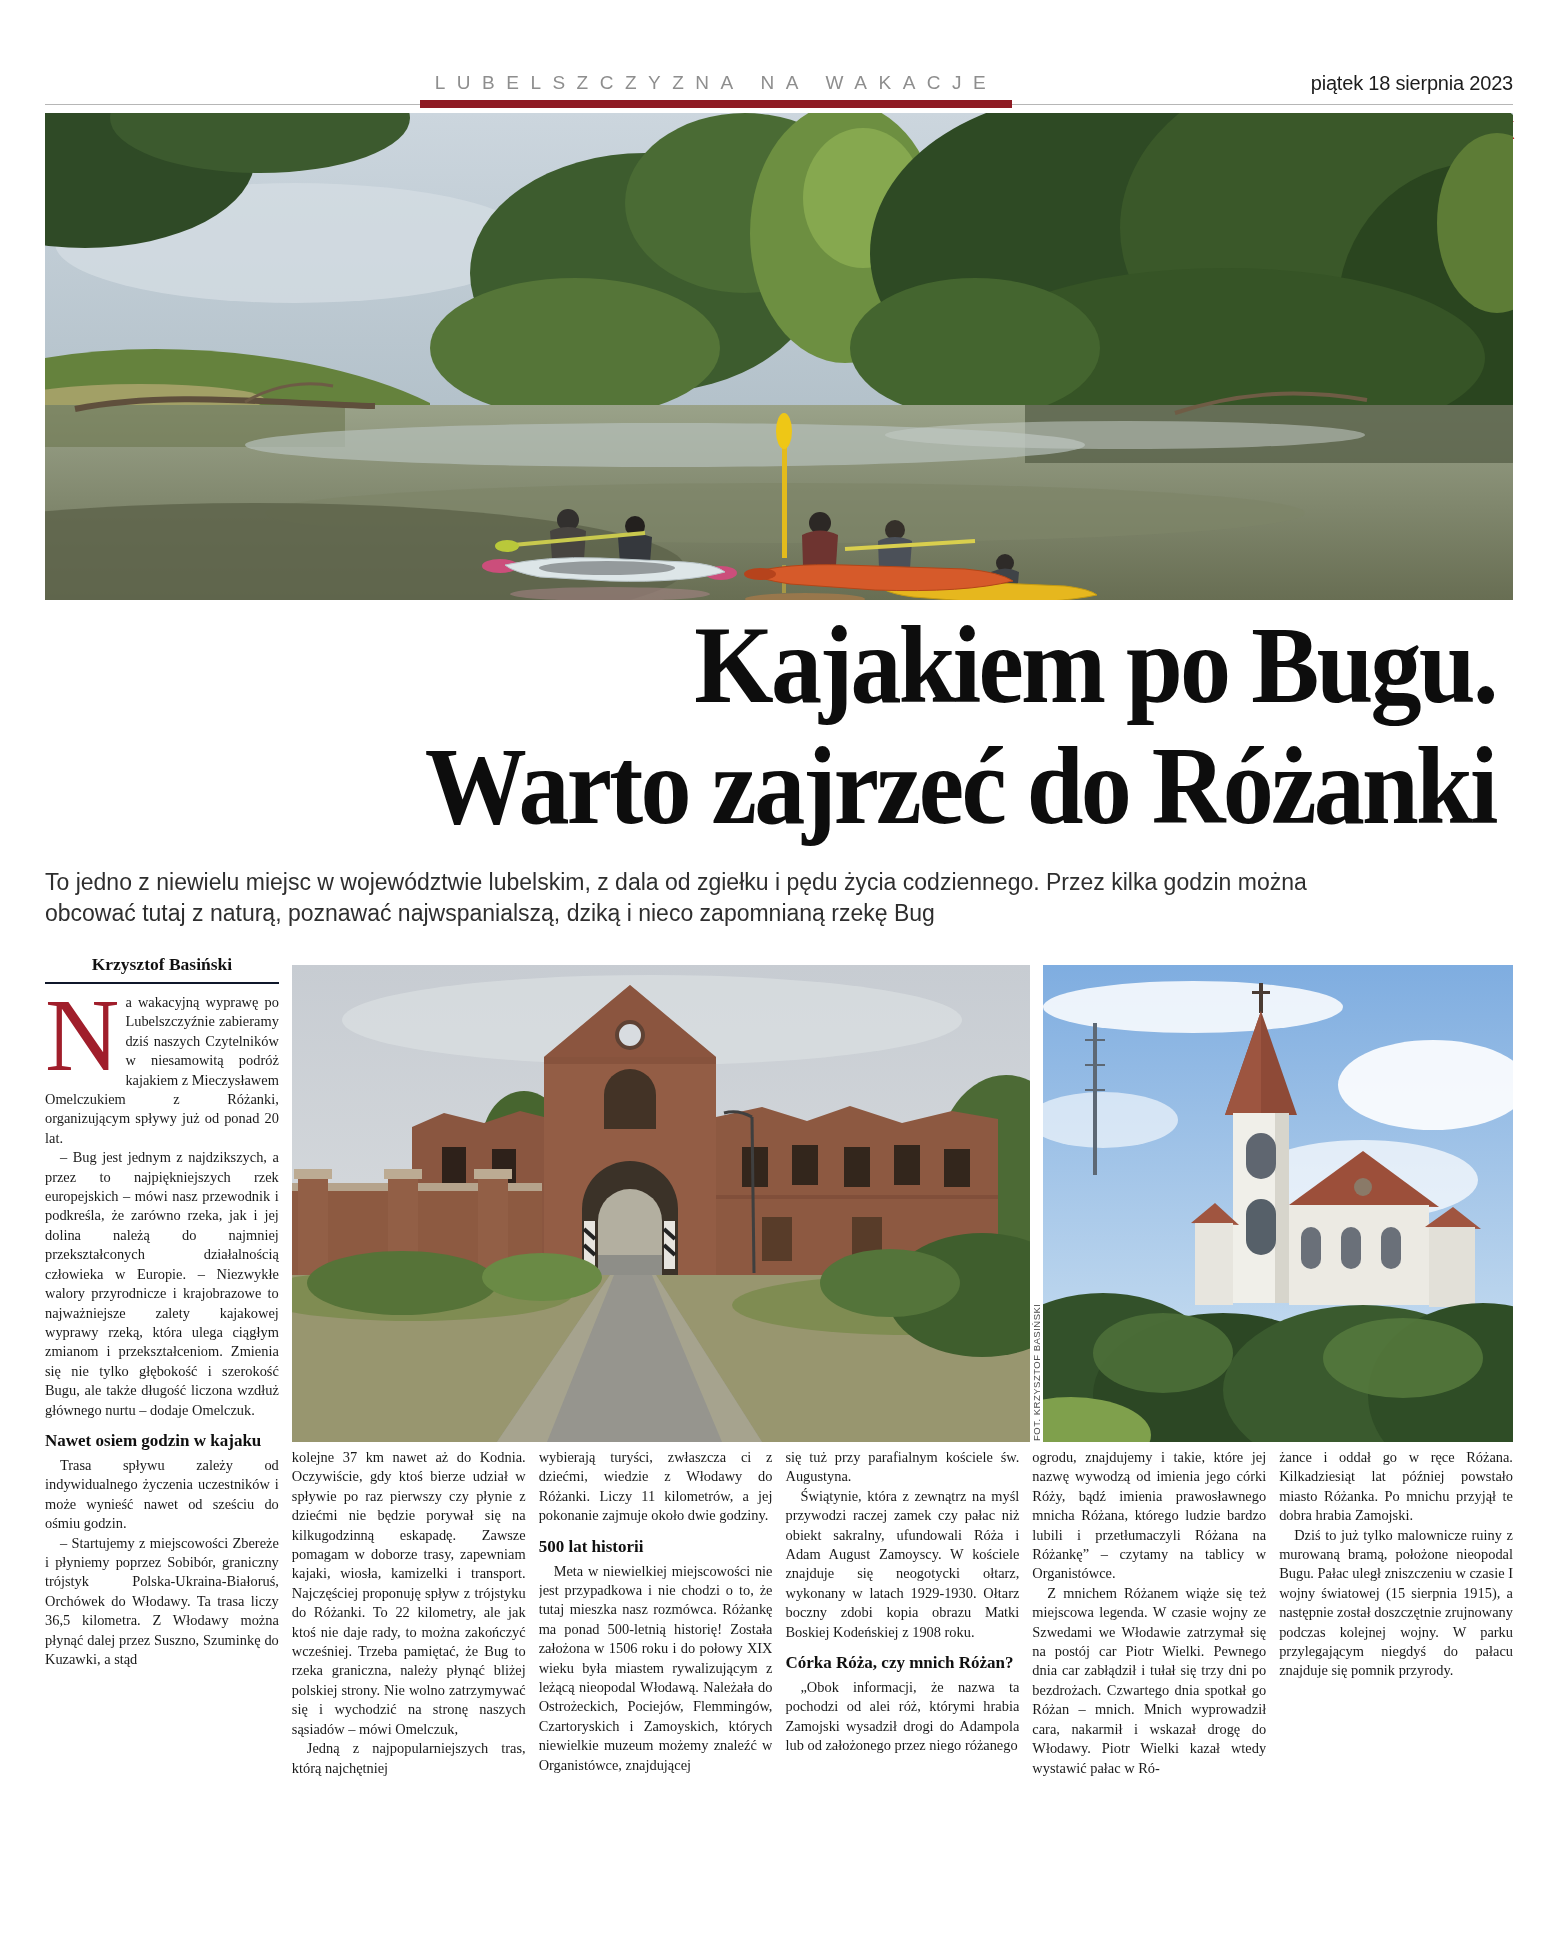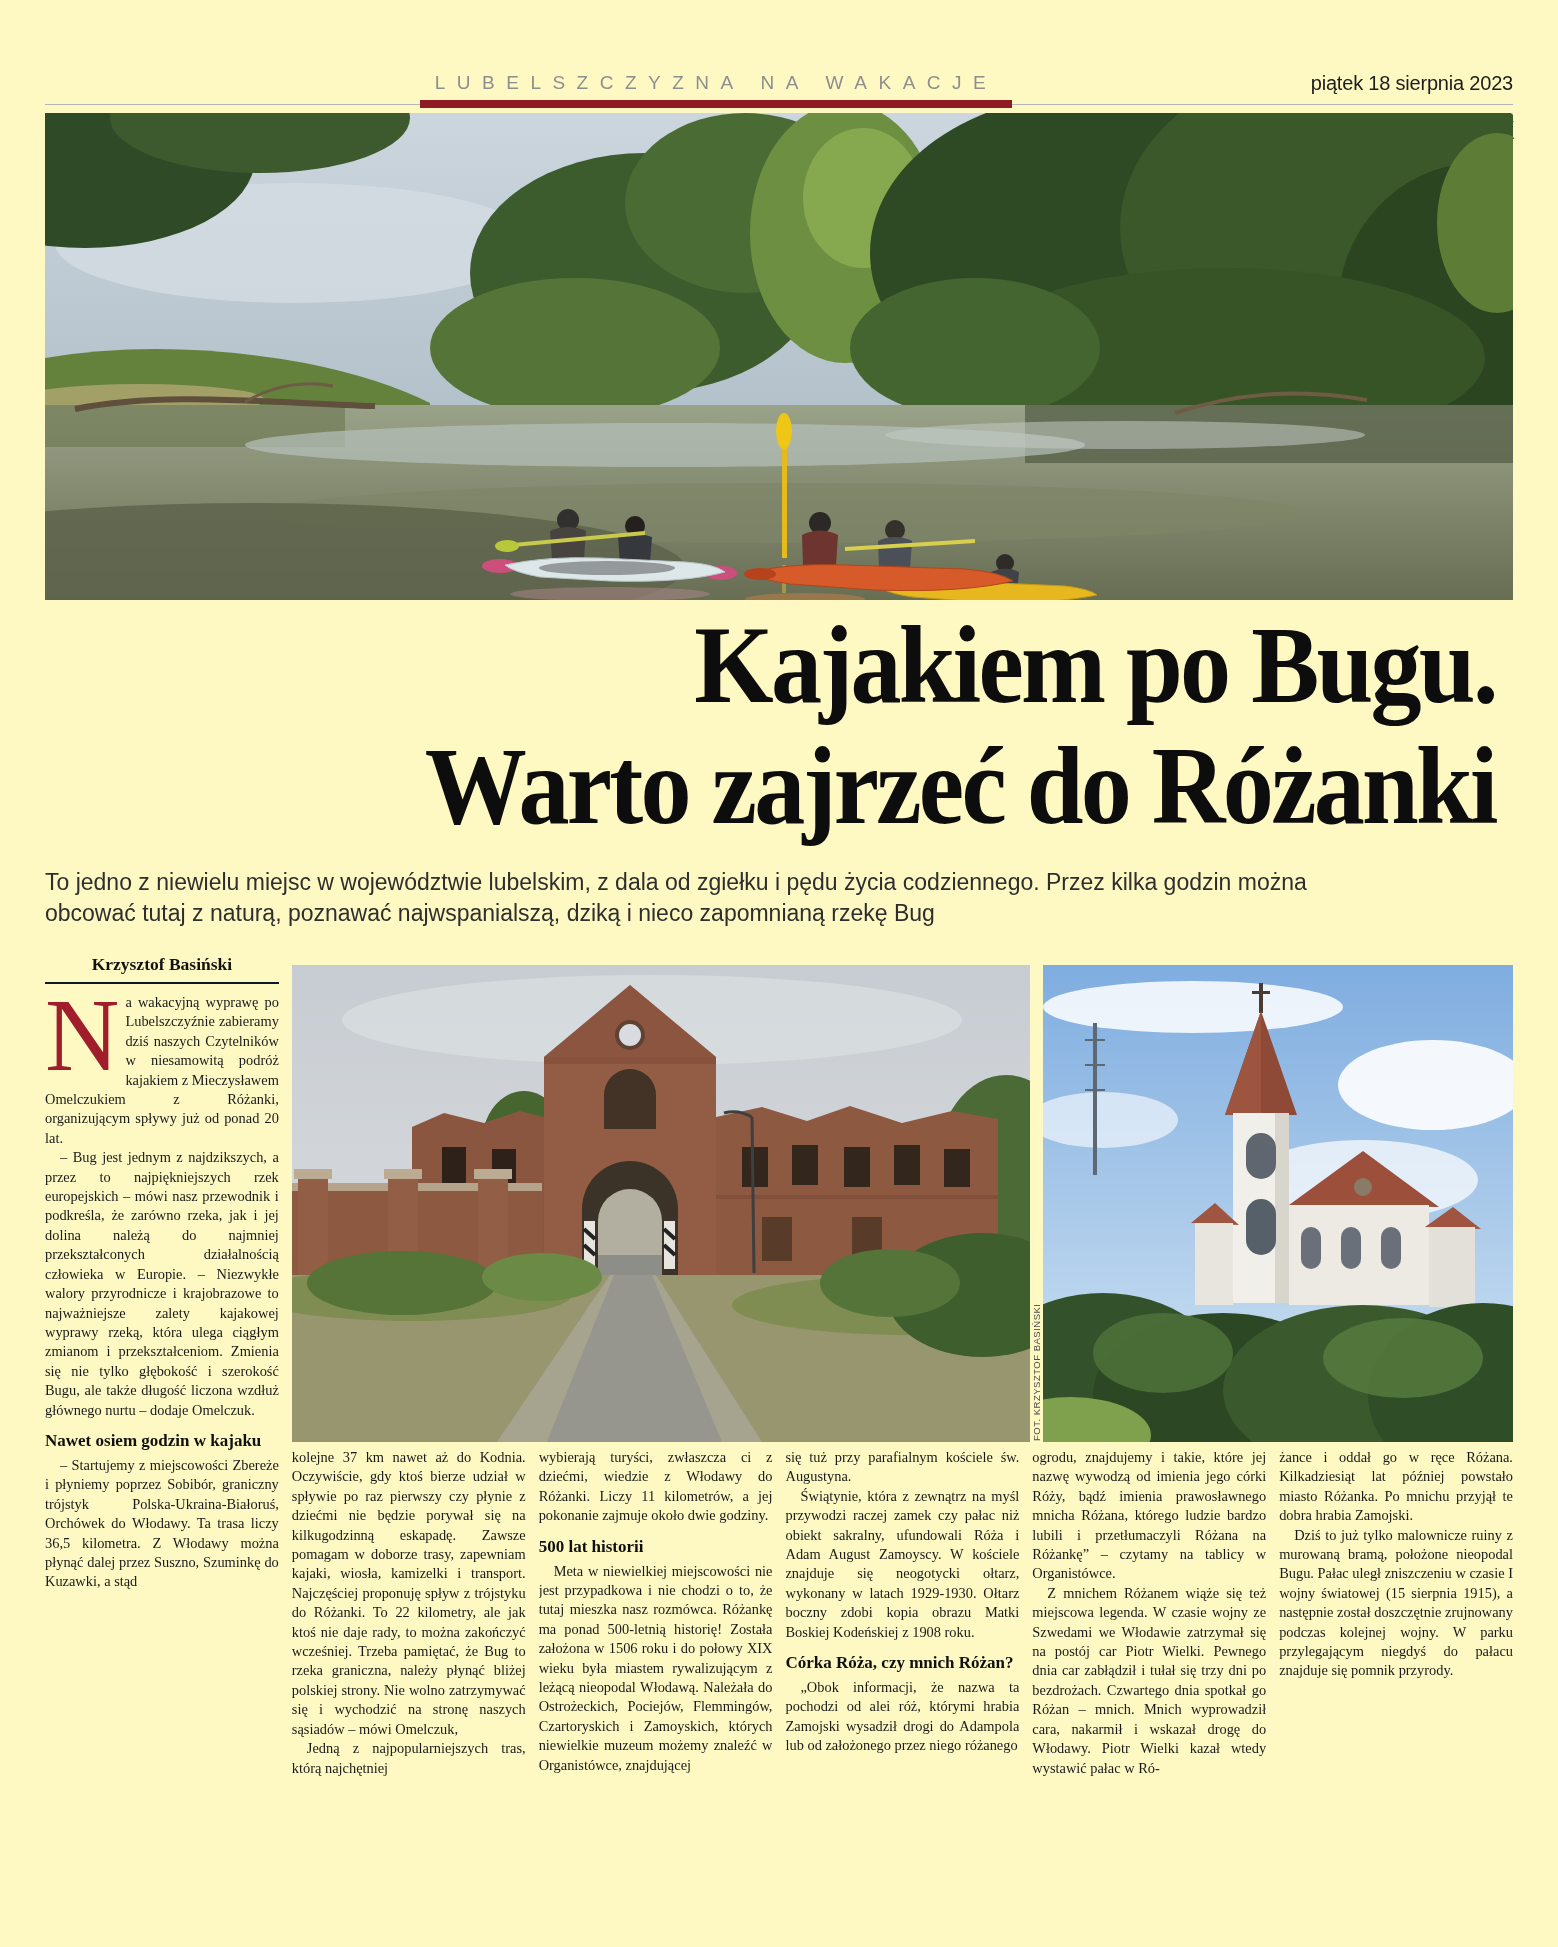--- a/index.html
+++ b/index.html
@@ -1,16 +1,16 @@
 <!DOCTYPE html>
 <html><head>
 <meta charset="utf-8">
 <style>
   html,body{margin:0;padding:0;background:#e8e8e8;}
-  .page{position:relative;width:1558px;height:1947px;background:#fef9c3;overflow:hidden;
+  .page{position:relative;width:1558px;height:1947px;background:#ffffff;overflow:hidden;
         font-family:"Liberation Serif",serif;color:#191919;}
 
   
   .rule{position:absolute;top:104px;left:45px;width:1468px;height:1px;background:#b6b6b6;}
   .section-title{position:absolute;top:72px;left:420px;width:592px;text-align:center;
      font-family:"Liberation Sans",sans-serif;font-size:19px;color:#8e8e8e;
      letter-spacing:11.5px;white-space:nowrap;}
   .section-bar{position:absolute;top:100px;left:420px;width:592px;height:8px;background:#8e1b24;}
   .header-right{position:absolute;top:72px;right:45px;display:flex;align-items:flex-end;gap:13px;flex-direction:column;}
   .date{font-family:"Liberation Sans",sans-serif;font-size:20px;color:#1d1d1d;padding-bottom:4px;letter-spacing:-0.2px;}
@@ -275,20 +275,21 @@
 
   <div class="cols">
 
     <div class="col">
       <div class="byline-wrap">
         <span class="byline">Krzysztof Basiński</span>
       </div>
       <p class="para"><span class="dropcap">N</span><span>a wakacyjną wyprawę po Lubelszczyźnie zabieramy dziś naszych Czytelników w niesamowitą podróż kajakiem z Mieczysławem Omelczukiem z Różanki, organizującym spływy już od ponad 20 lat.</span></p>
       <p class="para ind">– Bug jest jednym z najdzikszych, a przez to najpiękniejszych rzek europejskich – mówi nasz przewodnik i podkreśla, że zarówno rzeka, jak i jej dolina należą do najmniej przekształconych działalnością człowieka w Europie. – Niezwykłe walory przyrodnicze i krajobrazowe to najważniejsze zalety kajakowej wyprawy rzeką, która ulega ciągłym zmianom i przekształceniom. Zmienia się nie tylko głębokość i szerokość Bugu, ale także długość liczona wzdłuż głównego nurtu – dodaje Omelczuk.</p>
       <h3 class="subhead">Nawet osiem godzin w kajaku</h3>
+      <p class="para ind">Trasa spływu zależy od indywidualnego życzenia uczestników i może wynieść nawet od sześciu do ośmiu godzin.</p>
       <p class="para ind">– Startujemy z miejscowości Zbereże i płyniemy poprzez Sobibór, graniczny trójstyk Polska-Ukraina-Białoruś, Orchówek do Włodawy. Ta trasa liczy 36,5 kilometra. Z Włodawy można płynąć dalej przez Suszno, Szuminkę do Kuzawki, a stąd</p>
     </div>
 
     <div class="col pad">
       <p class="para">kolejne 37 km nawet aż do Kodnia. Oczywiście, gdy ktoś bierze udział w spływie po raz pierwszy czy płynie z dziećmi nie będzie porywał się na kilkugodzinną eskapadę. Zawsze pomagam w doborze trasy, zapewniam kajaki, wiosła, kamizelki i transport. Najczęściej proponuję spływ z trójstyku do Różanki. To 22 kilometry, ale jak ktoś nie daje rady, to można zakończyć wcześniej. Trzeba pamiętać, że Bug to rzeka graniczna, należy płynąć bliżej polskiej strony. Nie wolno zatrzymywać się i wychodzić na stronę naszych sąsiadów – mówi Omelczuk,</p>
       <p class="para ind">Jedną z najpopularniejszych tras, którą najchętniej</p>
     </div>
 
     <div class="col pad">
       <p class="para">wybierają turyści, zwłaszcza ci z dziećmi, wiedzie z Włodawy do Różanki. Liczy 11 kilometrów, a jej pokonanie zajmuje około dwie godziny.</p>

